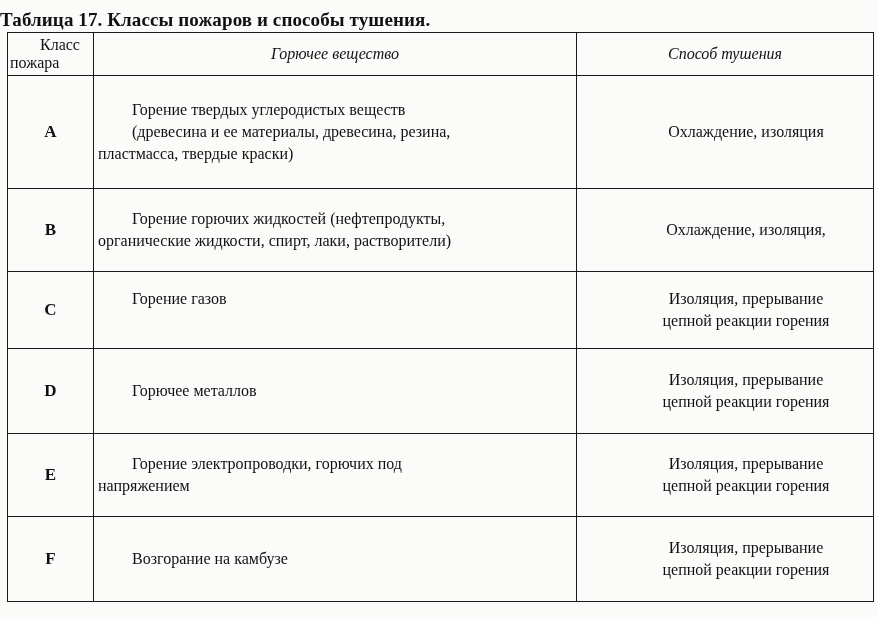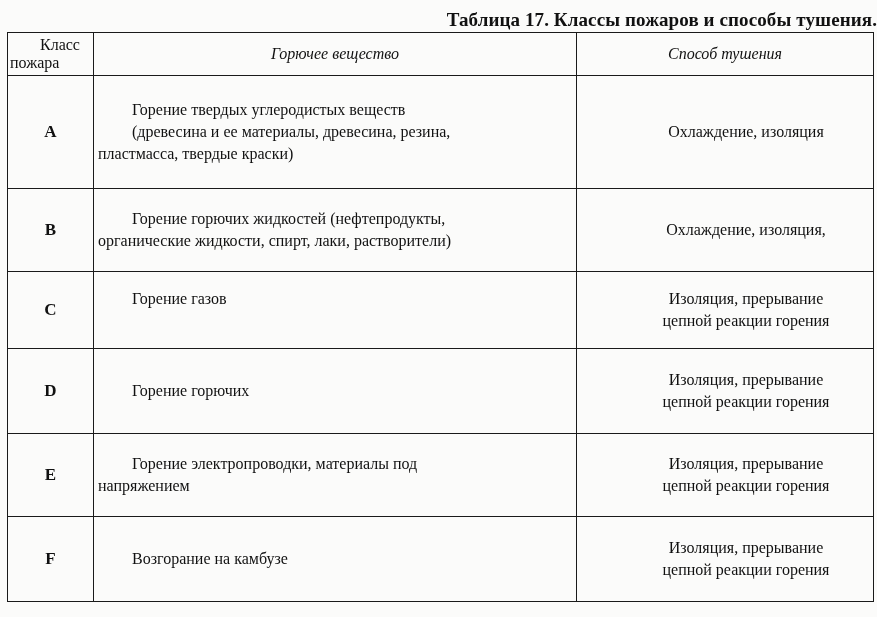--- a/index.html
+++ b/index.html
@@ -14,21 +14,21 @@
     overflow: hidden;
     font-family: "Liberation Serif", "DejaVu Serif", serif;
     color: #111;
     background: #fbfbfa;
   }
   .title {
     position: absolute;
     left: 0;
     top: 9px;
     width: 877px;
-    text-align: right;
+    text-align: left;
     font-weight: bold;
     font-size: 19px;
     letter-spacing: 0.1px;
   }
   table.fire {
     position: absolute;
     left: 7px;
     top: 32px;
     width: 866px;
     border-collapse: collapse;
@@ -130,32 +130,32 @@
     </td>
     <td class="method">
       <span class="line">Изоляция, прерывание</span>
       <span class="line">цепной реакции горения</span>
     </td>
   </tr>
 
   <tr class="r-d">
     <td class="cls">D</td>
     <td class="subst">
-      <span class="line"><span class="indent"></span><span>Горение горючих</span></span>
+      <span class="line"><span class="indent"></span><span>Горючее металлов</span></span>
     </td>
     <td class="method">
       <span class="line">Изоляция, прерывание</span>
       <span class="line">цепной реакции горения</span>
     </td>
   </tr>
 
   <tr class="r-e">
     <td class="cls">E</td>
     <td class="subst">
-      <span class="line"><span class="indent"></span><span>Горение электропроводки, материалы под</span></span>
+      <span class="line"><span class="indent"></span><span>Горение электропроводки, горючих под</span></span>
       <span class="line">напряжением</span>
     </td>
     <td class="method">
       <span class="line">Изоляция, прерывание</span>
       <span class="line">цепной реакции горения</span>
     </td>
   </tr>
 
   <tr class="r-f">
     <td class="cls">F</td>

